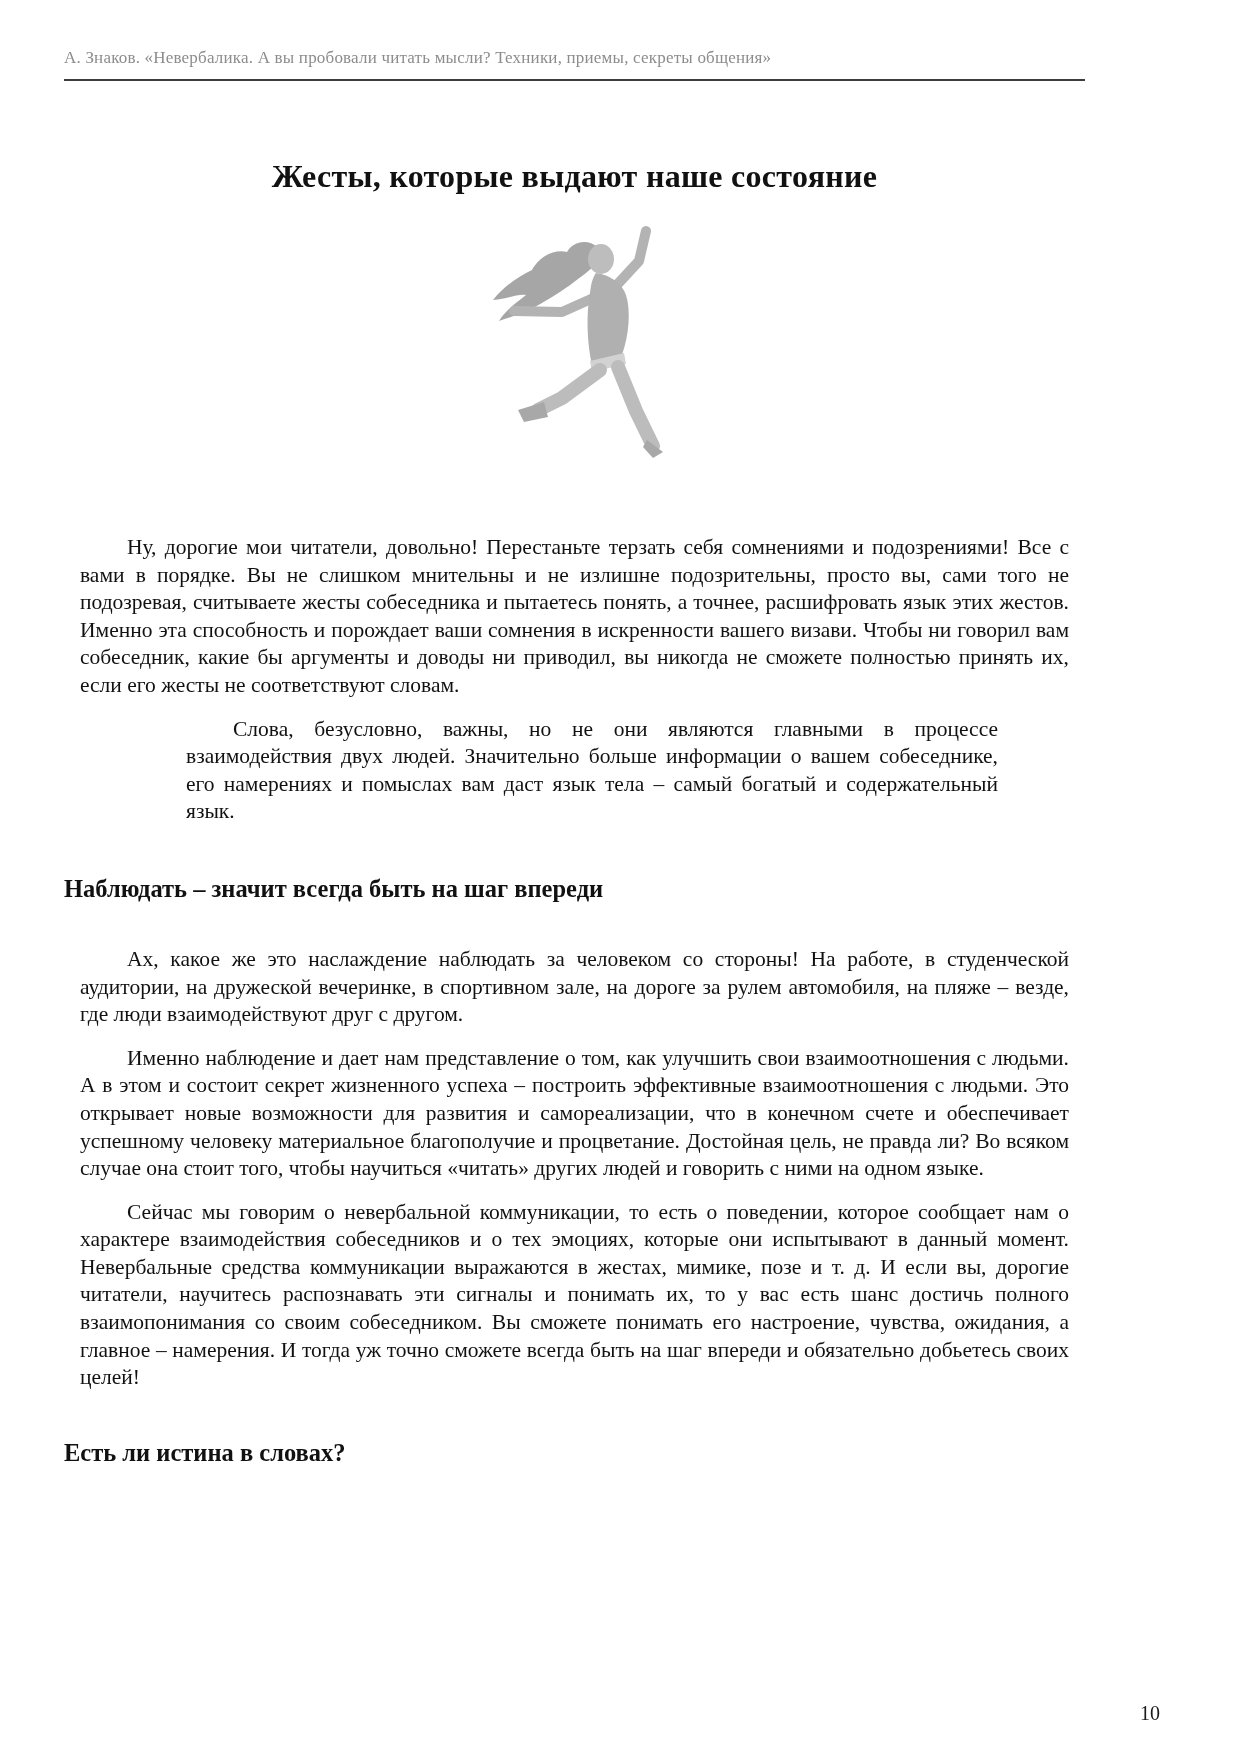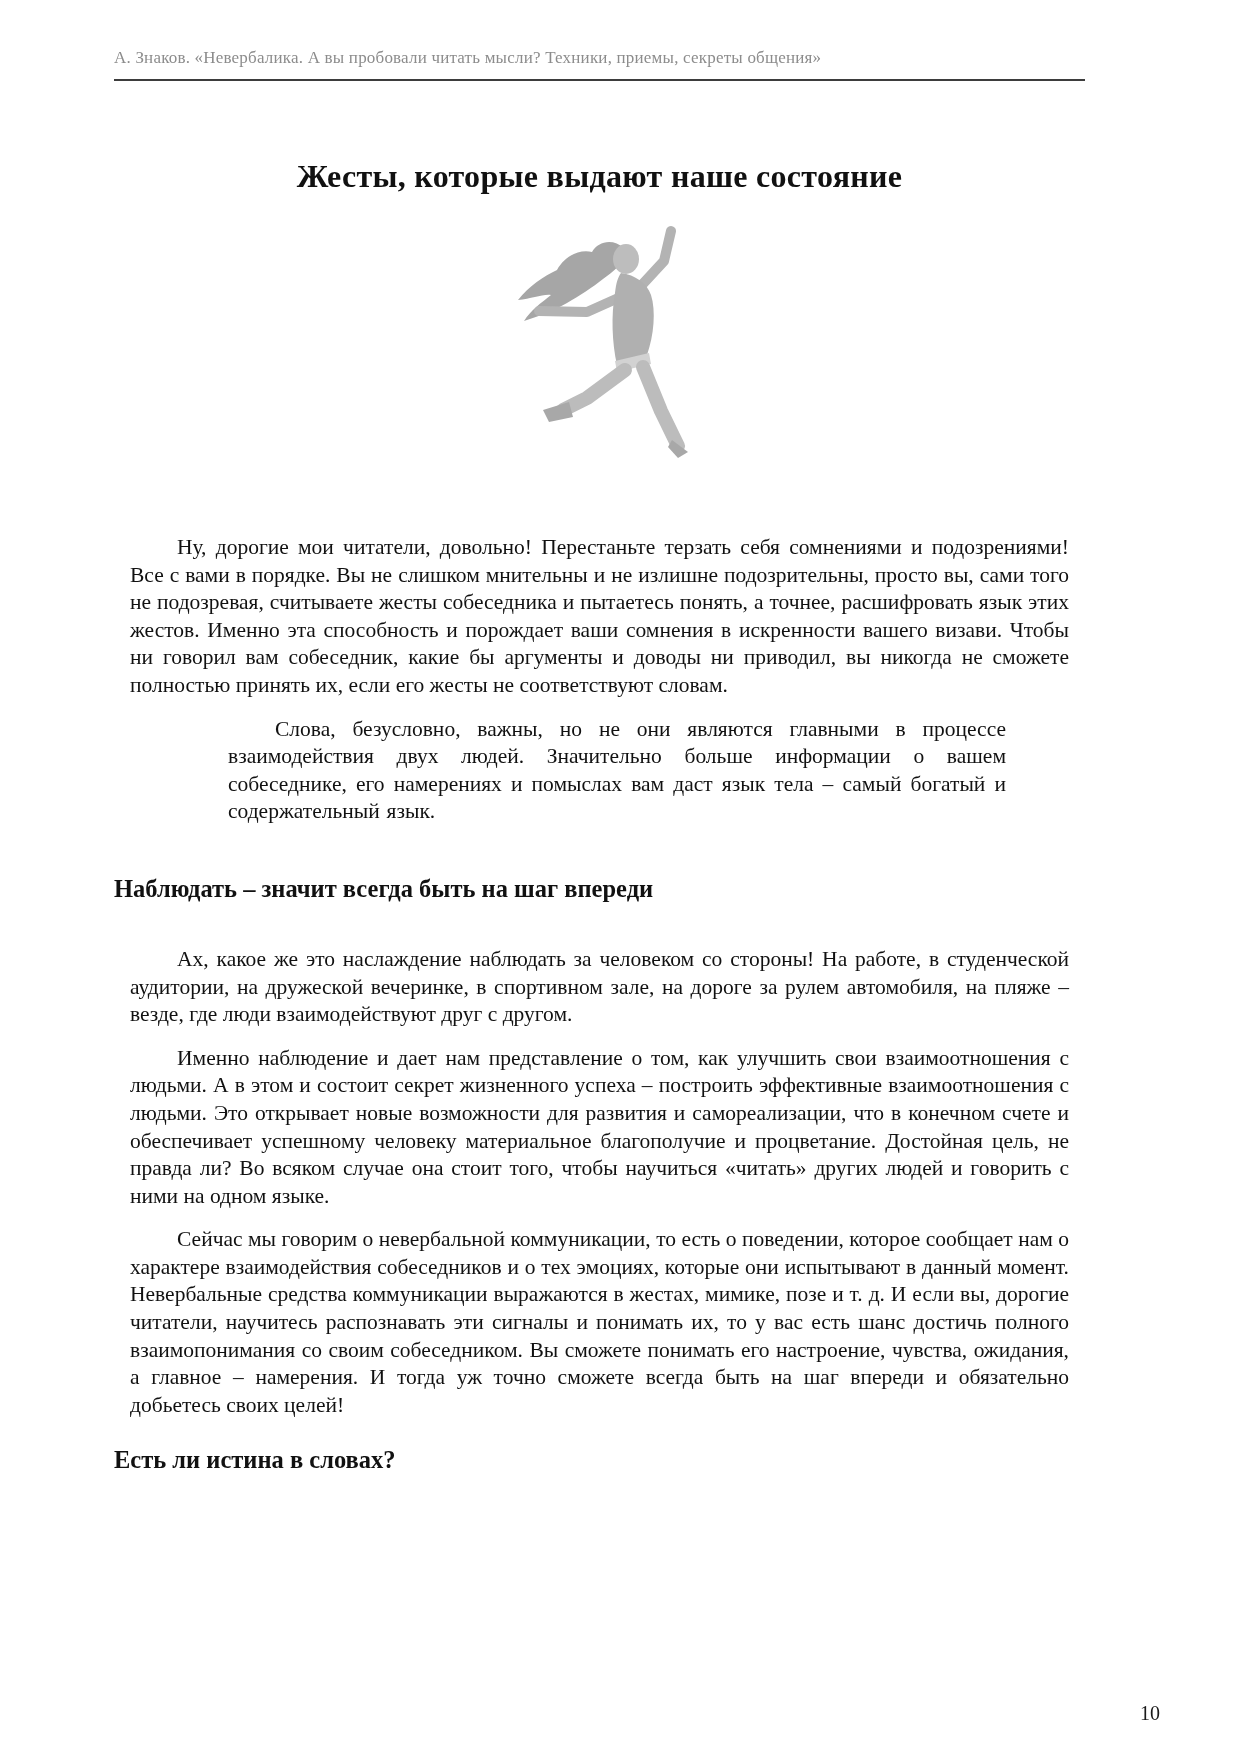--- a/index.html
+++ b/index.html
@@ -7,21 +7,21 @@
     padding: 0;
     background: #ffffff;
   }
   .page {
     position: relative;
     width: 1240px;
     height: 1754px;
     margin: 0 auto;
     background: #ffffff;
     box-sizing: border-box;
-    padding: 48px 155px 0 114px;
+    padding: 48px 155px 0 64px;
     overflow: hidden;
     font-family: "Liberation Serif", "DejaVu Serif", serif;
     color: #111111;
   }
   .running-header {
     font-size: 17px;
     line-height: 20px;
     color: #8c8c8c;
     letter-spacing: 0.2px;
     white-space: nowrap;
@@ -52,32 +52,32 @@
   }
   .bodytext p {
     margin: 16px;
     text-indent: 47px;
   }
   .quote-block {
     margin: 14px 75px 0 110px;
     text-align: justify;
   }
   .quote-block p {
-    margin: 4px;
+    margin: 12px;
     text-indent: 47px;
     word-spacing: 1.5px;
   }
   h2.section-heading {
     font-size: 24.5px;
     line-height: 30px;
     font-weight: bold;
     margin: 48px 0 42px 0;
   }
   h2.section-heading.second {
-    margin-top: 26px;
+    margin-top: 46px;
   }
   .page-number {
     position: absolute;
     top: 1702px;
     right: 80px;
     font-size: 20px;
     color: #1a1a1a;
   }
 </style>
 </head>

